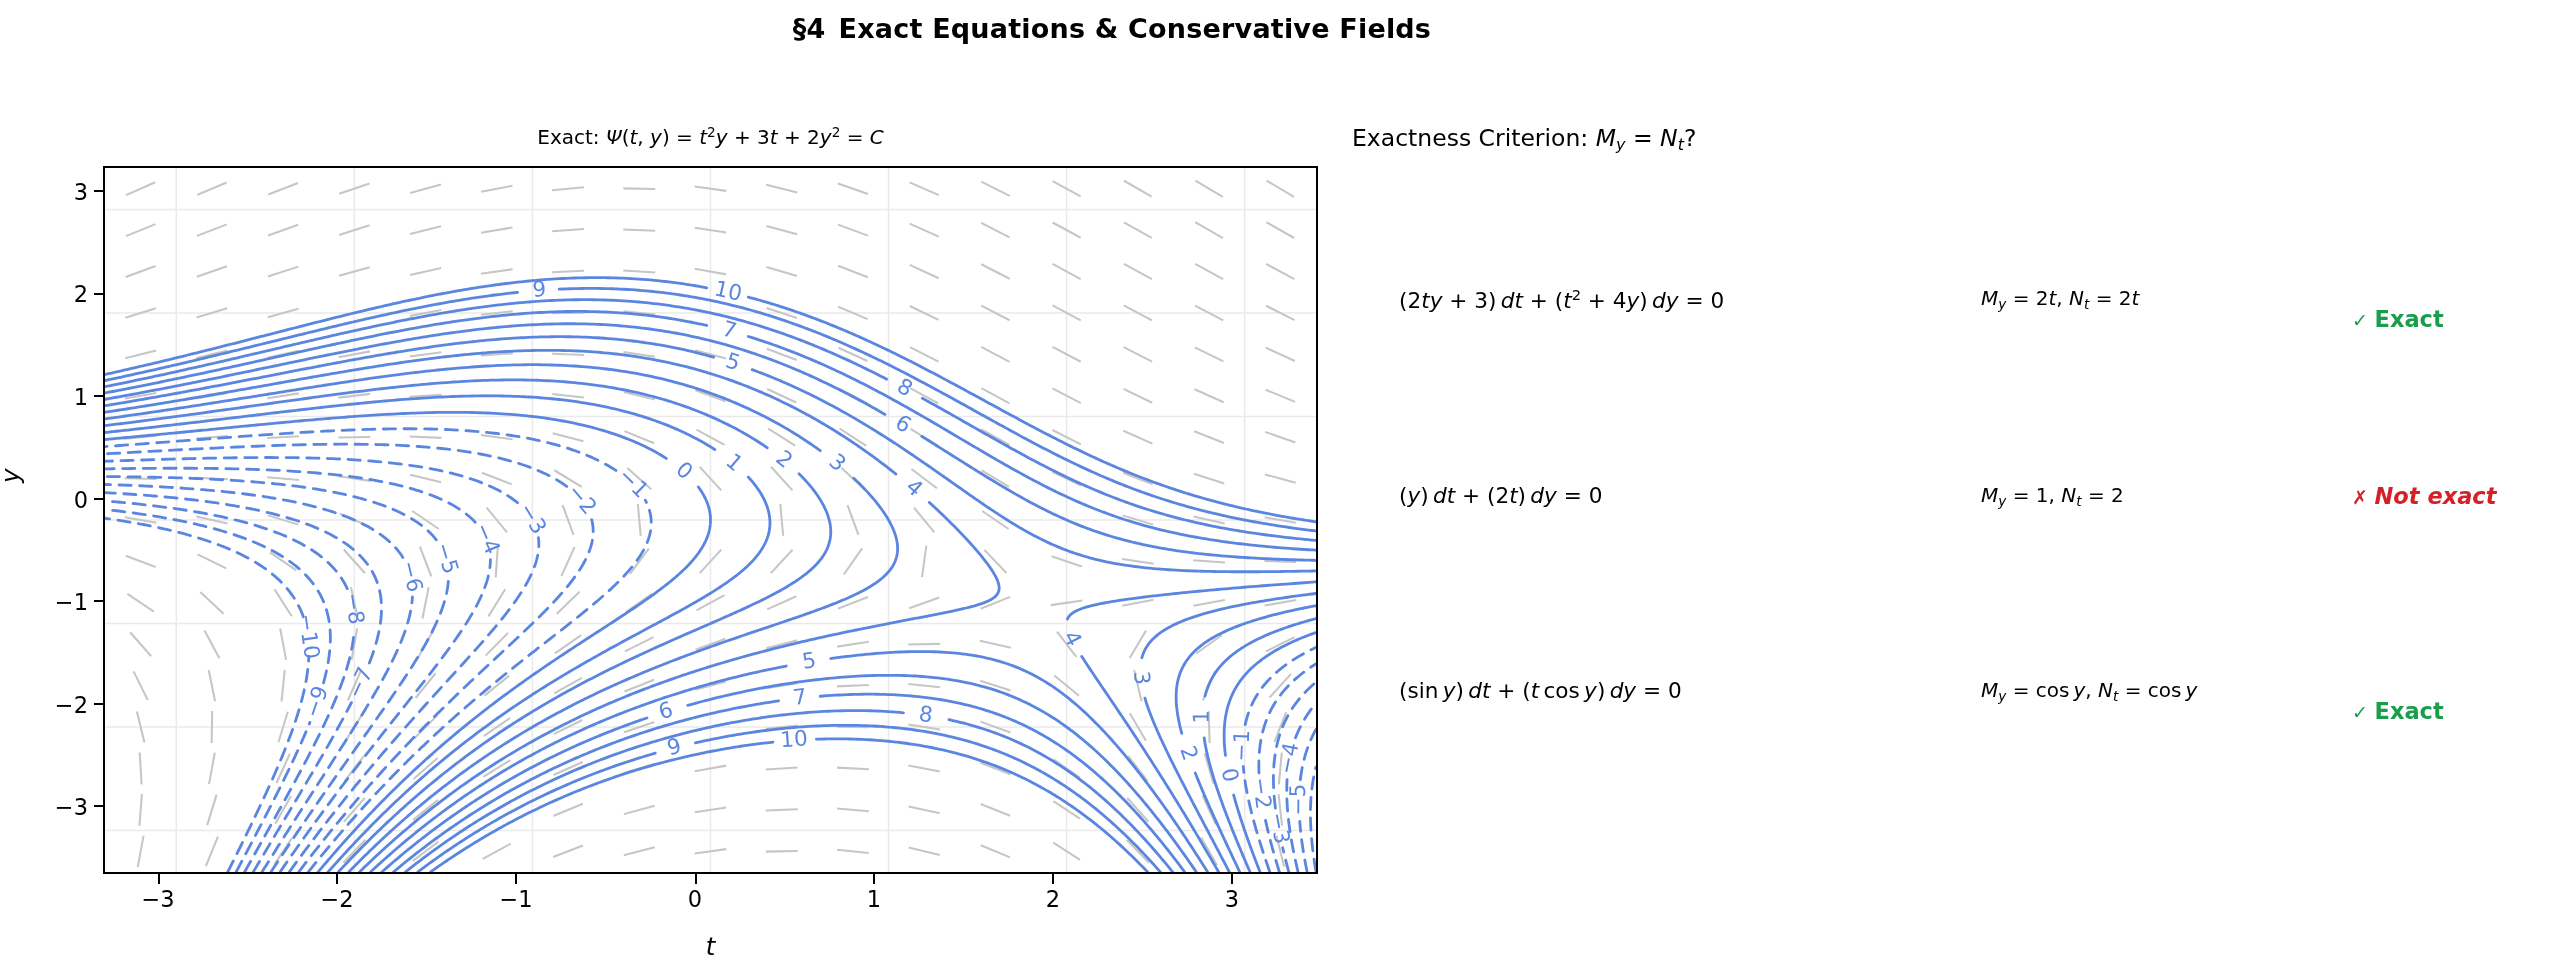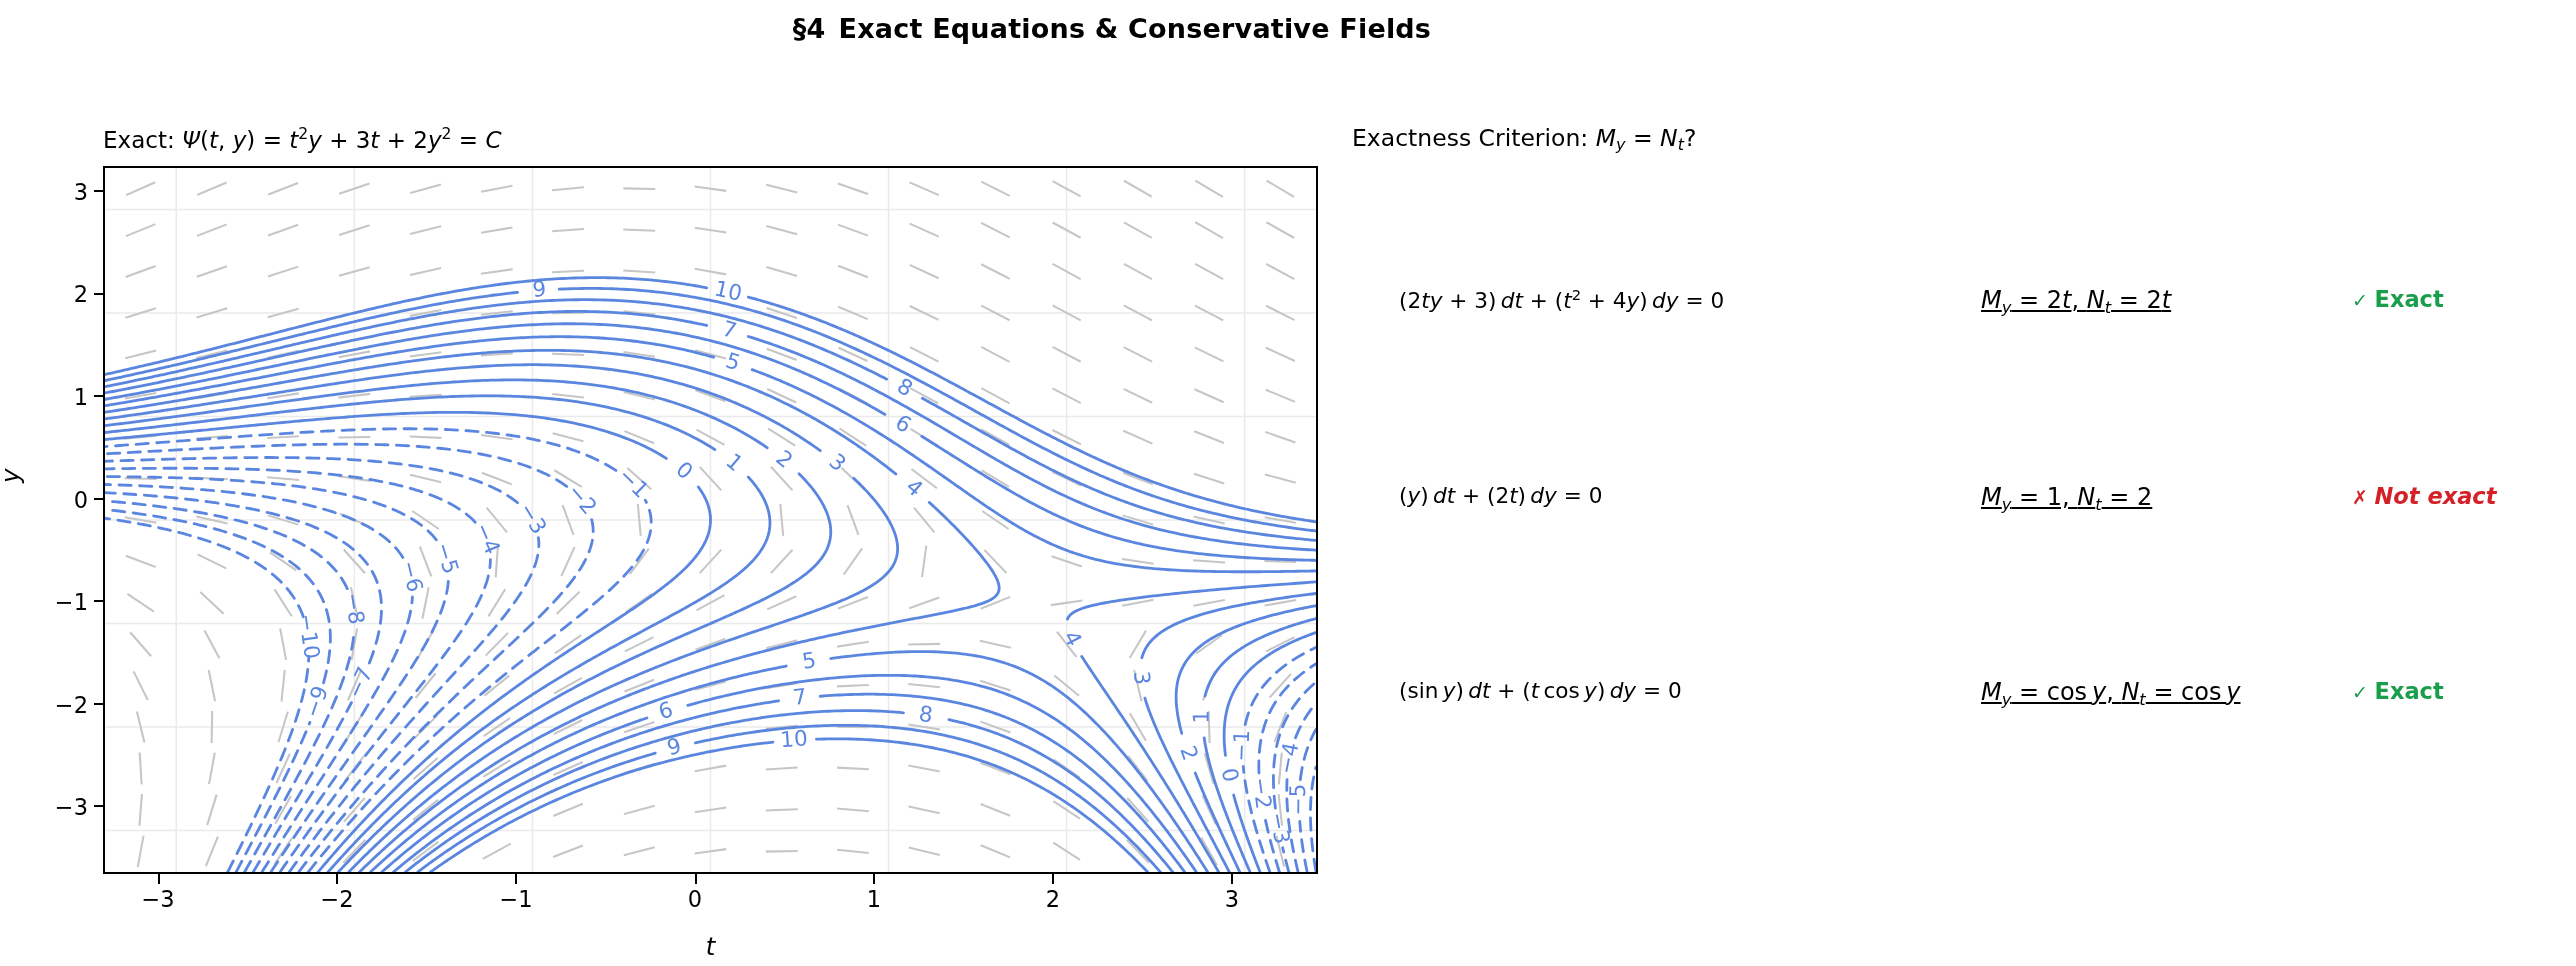--- a/index.html
+++ b/index.html
@@ -37,21 +37,22 @@
     left: 0;
     top: 56px;
     width: 1352px;
     height: 911px;
   }
   .ax-title {
     position: absolute;
     left: 103px;
     width: 1215px;
     top: 68px;
-    font-size: 23px;
+    text-align: center;
+    font-size: 20px;
     color: #000;
   }
   #plot-frame {
     position: absolute;
     left: 103px;
     top: 110px;
     width: 1215px;
     height: 708px;
     border: 2.1px solid #000;
     box-sizing: border-box;
@@ -98,24 +99,24 @@
   .rp-title {
     position: absolute;
     left: 0;
     width: 1224px;
     top: 68px;
     font-size: 23.5px;
   }
   .row { position: absolute; left: 0; width: 1224px; }
   .cell { position: absolute; white-space: nowrap; }
   .col-eq   { left: 47px;  font-size: 21.6px; }
-  .col-crit { left: 629px; font-size: 24px; text-decoration: underline; }
+  .col-crit { left: 629px; font-size: 20px; }
   .col-verd { left: 1000px; font-size: 22.5px; font-weight: bold; }
   .mark { font-weight: normal; font-size: 19px; margin-right: 6.6px; }
-  .ok  { color: #1a9e4b; }
+  .ok  { color: #1a9e4b; margin-top: 20px; }
   .bad { color: #d42027; font-style: italic; }
 
   i.m { font-style: italic; }
   .up { font-size: 0.68em; vertical-align: 0.55em; }
   .sub { font-size: 0.68em; vertical-align: -0.28em; }
 </style>
 </head>
 <body>
 
 <div id="figure">

